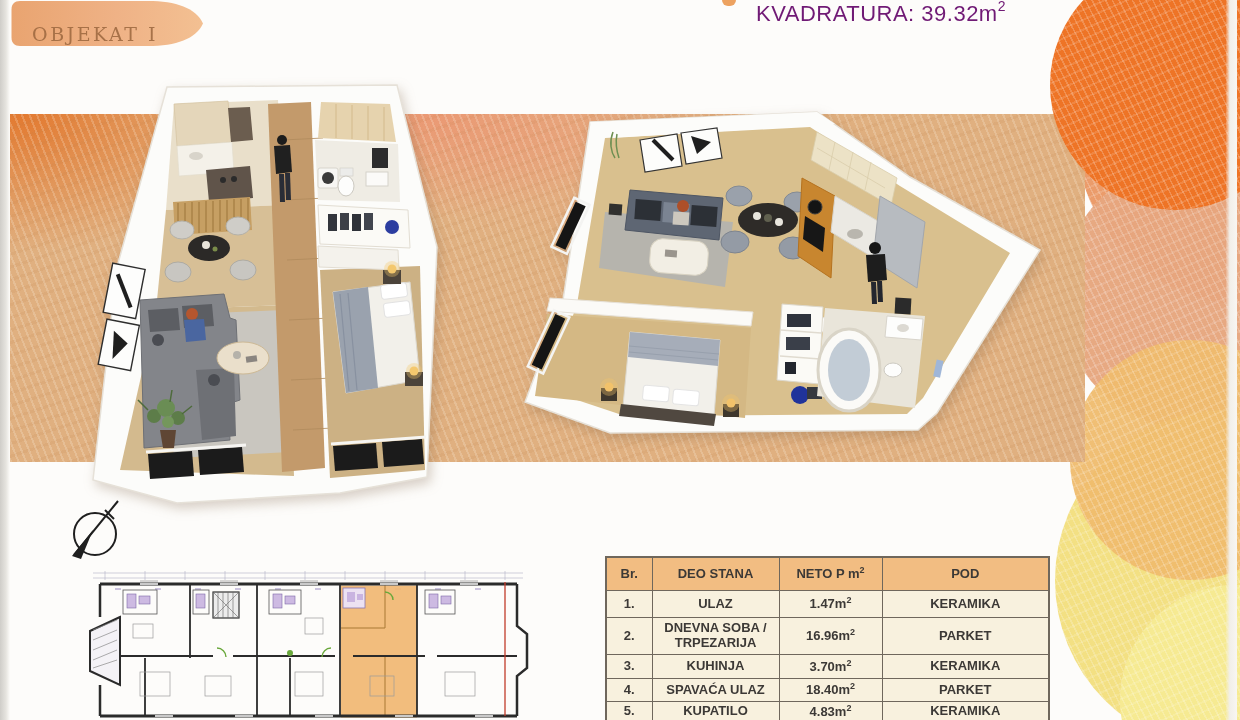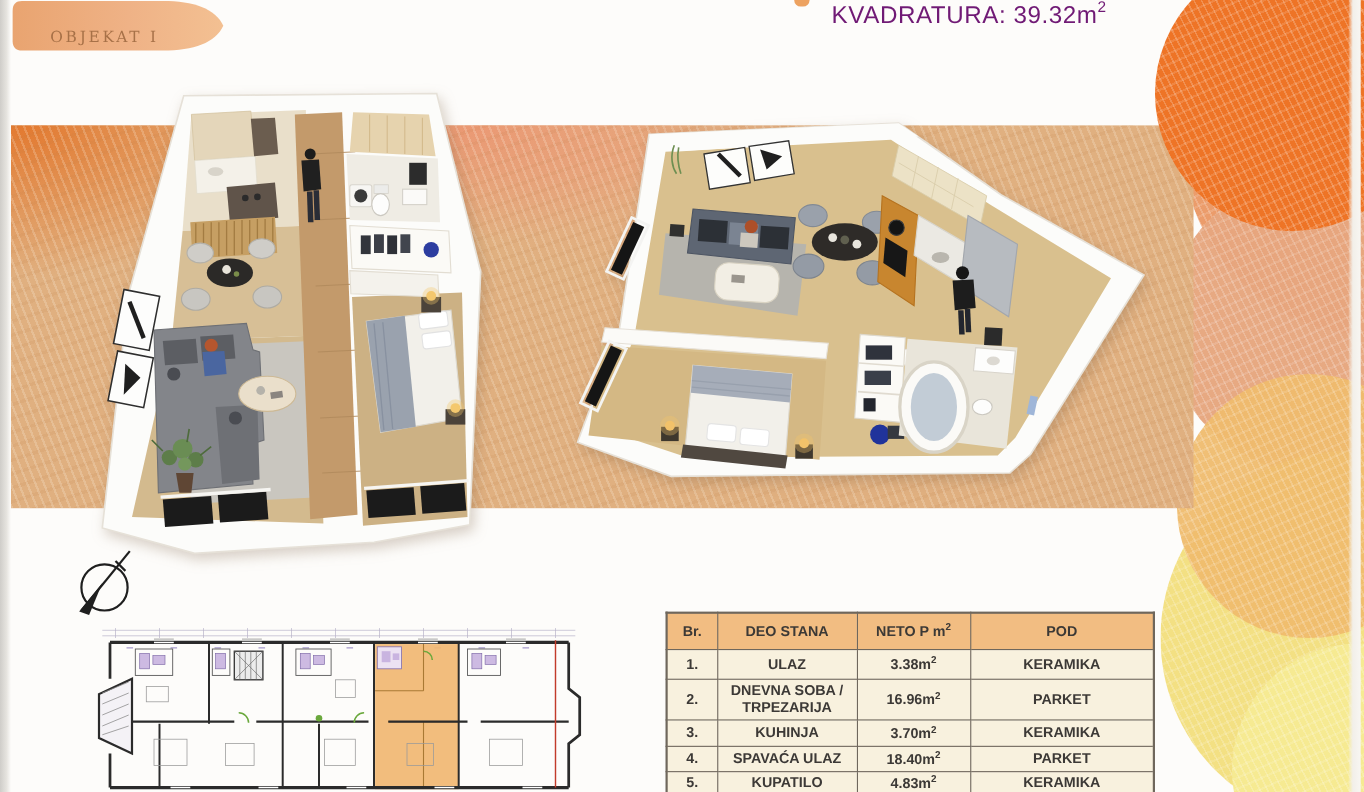--- a/index.html
+++ b/index.html
@@ -31,21 +31,21 @@
       repeating-linear-gradient(68deg, rgba(255,248,235,.20) 0 2px, rgba(255,248,235,0) 2px 7px),
       repeating-linear-gradient(-18deg, rgba(186,122,66,.10) 0 3px, rgba(186,122,66,0) 3px 12px),
       radial-gradient(360px 210px at 1% 0%, rgba(227,117,41,.92), rgba(227,117,41,0) 66%),
       radial-gradient(300px 150px at 39% 0%, rgba(238,146,112,.75), rgba(238,146,112,0) 70%),
       radial-gradient(280px 140px at 52% 8%, rgba(236,158,122,.45), rgba(236,158,122,0) 75%);}
 
   
   .badge{position:absolute;left:10px;top:0;width:196px;height:47px;z-index:50;}
   .badge .label{position:absolute;left:0;top:0;right:26px;bottom:0;
     display:flex;align-items:center;justify-content:center;
-    font-family:"DejaVu Serif",serif;font-size:14px;letter-spacing:2.5px;
+    font-family:"DejaVu Serif",serif;font-size:19px;letter-spacing:2.5px;
     color:#a06b42;opacity:.9;margin-top:20px;}
 
   
   .area-title{position:absolute;left:756px;top:0;z-index:50;
     font-size:22px;letter-spacing:.5px;color:#701a75;white-space:nowrap;}
   .area-title sup{font-size:14px;position:relative;top:-2px;}
   .logo-fragment{position:absolute;left:722px;top:0;width:14px;height:6px;z-index:50;
     background:#e98b3a;border-radius:0 0 8px 8px;opacity:.8;}
 
   
@@ -417,21 +417,21 @@
     <tbody>
         <tr class="r-head">
       <td>Br.</td>
       <td>DEO STANA</td>
       <td><span>NETO P m</span><sup>2</sup></td>
       <td>POD</td>
     </tr>
     <tr class="r-body r-0">
       <td>1.</td>
       <td>ULAZ</td>
-      <td><span>3.38m</span><sup>2</sup></td>
+      <td><span>1.47m</span><sup>2</sup></td>
       <td>KERAMIKA</td>
     </tr>
     <tr class="r-body r-1">
       <td>2.</td>
       <td>DNEVNA SOBA / TRPEZARIJA</td>
       <td><span>16.96m</span><sup>2</sup></td>
       <td>PARKET</td>
     </tr>
     <tr class="r-body r-2">
       <td>3.</td>

